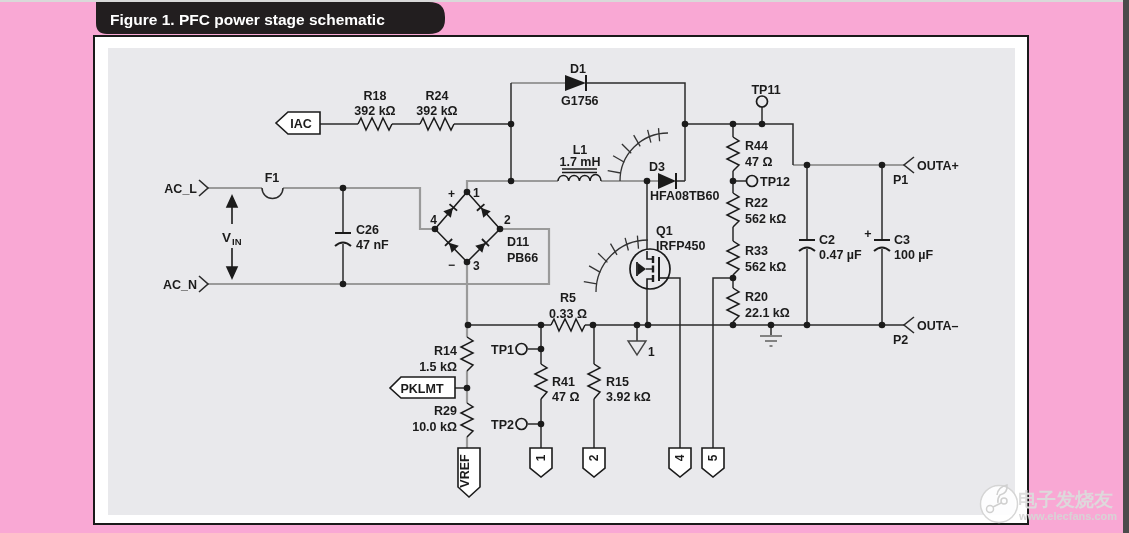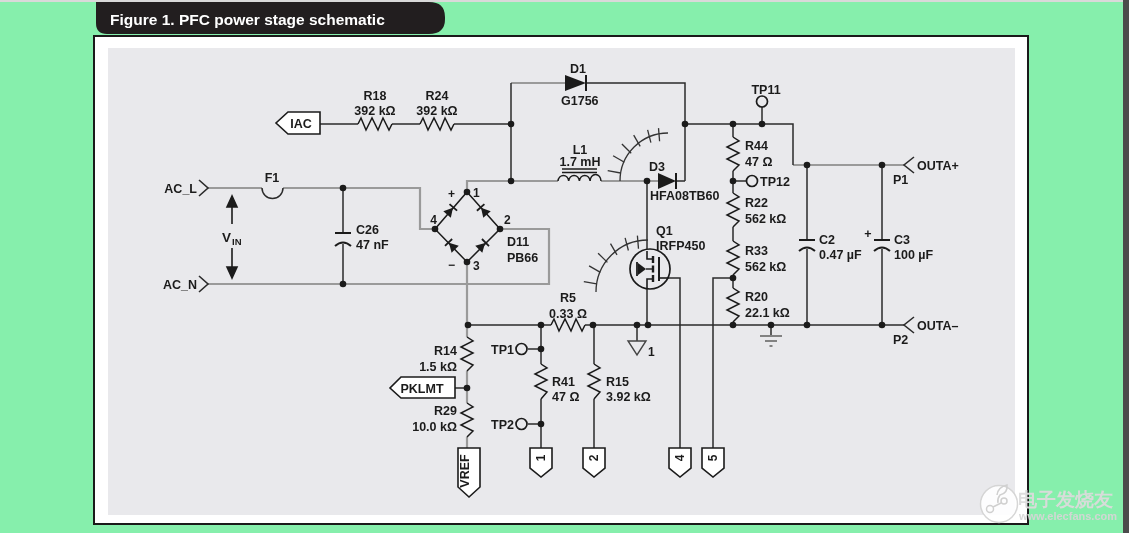--- a/index.html
+++ b/index.html
@@ -1,16 +1,16 @@
 <!DOCTYPE html>
 <html><head>
 <meta charset="utf-8">
 <style>
   html,body{margin:0;padding:0;background:#fff;}
-  #stage{position:relative;width:1129px;height:533px;background:#86efac;overflow:hidden;
+  #stage{position:relative;width:1129px;height:533px;background:#f9a8d4;overflow:hidden;
          font-family:"Liberation Sans",sans-serif;}
   svg text{font-family:"Liberation Sans",sans-serif;font-weight:bold;fill:#1b1b1b;}
   svg .val{font-size:12.5px;}
   svg .ref{font-size:12.5px;}
   svg .pin{font-size:12px;}
   svg .title-t{font-size:15.5px;fill:#ffffff;}
   svg .wm-cn{font-size:19px;fill:#dcdcdc;}
   svg .wm-url{font-size:11px;fill:#d6d6d6;font-weight:bold;}
 </style>
 </head>

